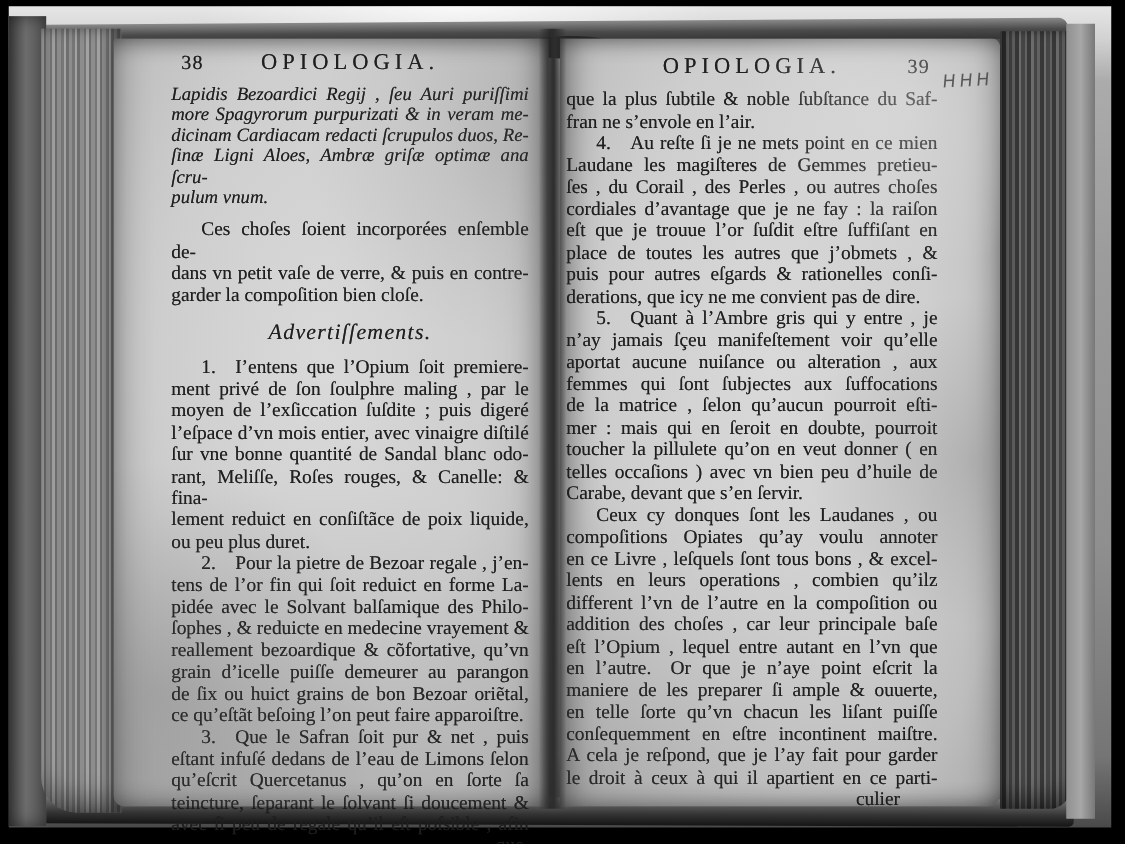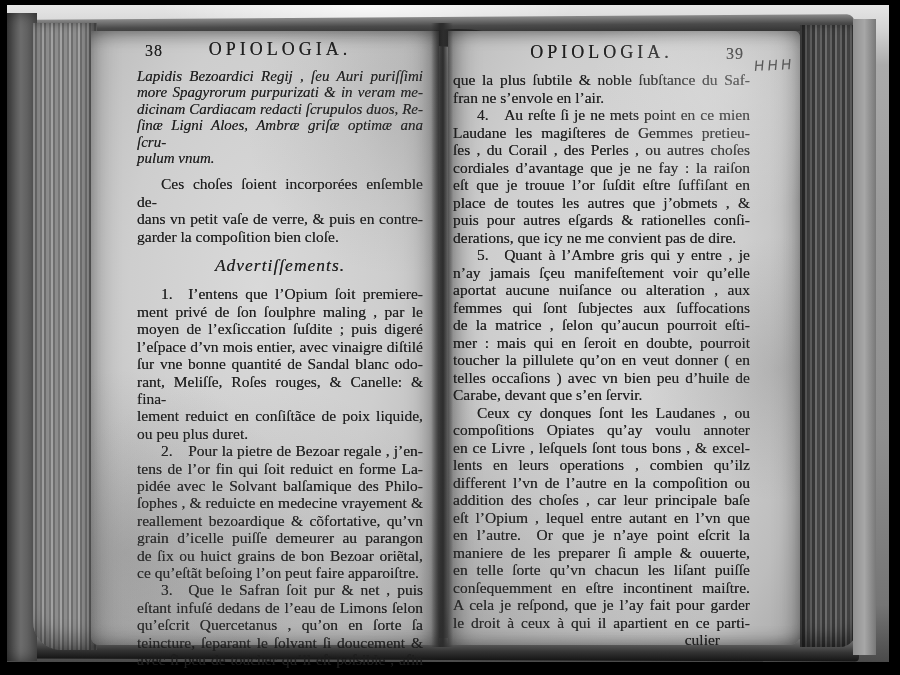--- a/index.html
+++ b/index.html
@@ -130,21 +130,21 @@
               <div class="line">reallement bezoardique &amp; cõfortative, qu’vn</div>
               <div class="line">grain d’icelle puiſſe demeurer au parangon</div>
               <div class="line">de ſix ou huict grains de bon Bezoar oriẽtal,</div>
               <div class="line last">ce qu’eſtãt beſoing l’on peut faire apparoiſtre.</div>
             </div>
             <div class="para p-roman indent">
               <div class="line">3. Que le Safran ſoit pur &amp; net , puis</div>
               <div class="line">eſtant infuſé dedans de l’eau de Limons ſelon</div>
               <div class="line">qu’eſcrit Quercetanus , qu’on en ſorte ſa</div>
               <div class="line">teincture, ſeparant le ſolvant ſi doucement &amp;</div>
-              <div class="line">avec ſi peu de toucher qu’il eſt poſsible , afin</div>
+              <div class="line">avec ſi peu de regale qu’il eſt poſsible , afin</div>
             </div>
             <div class="para p-catchword">
               <div class="line last">que</div>
             </div>
           </div>
       </div>
     </div>
 
     <div class="gutter"></div>
 

